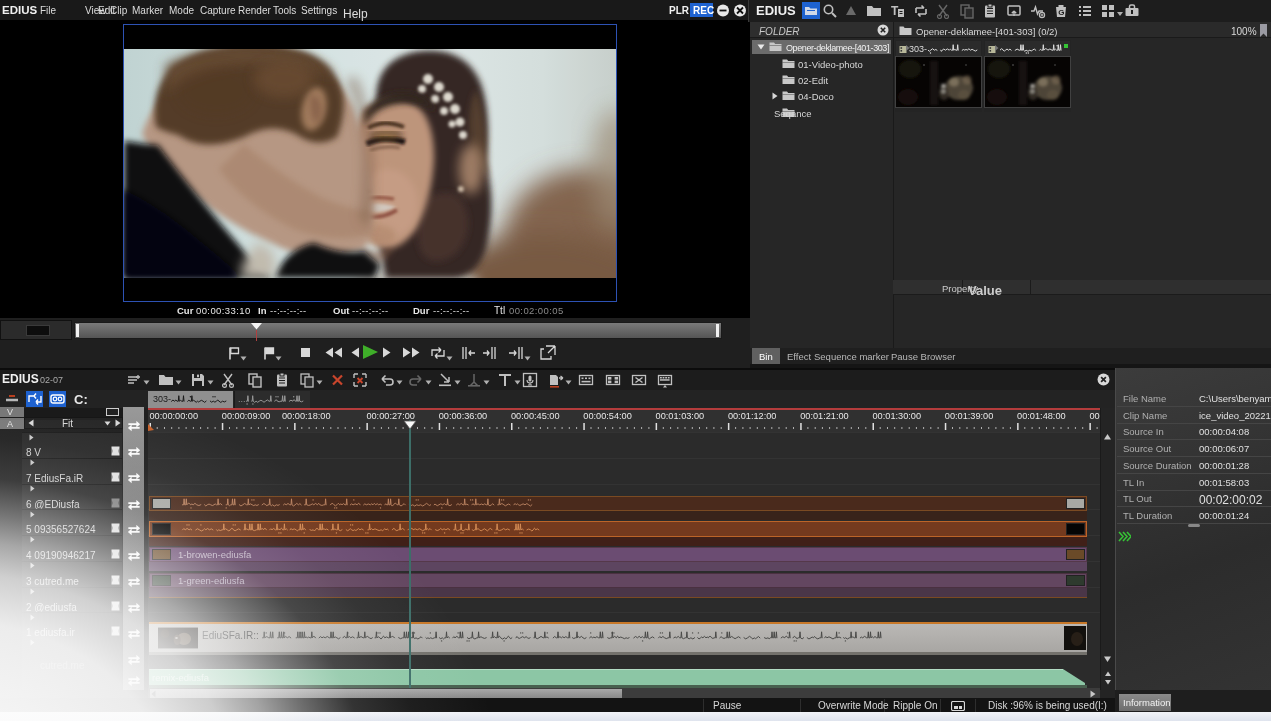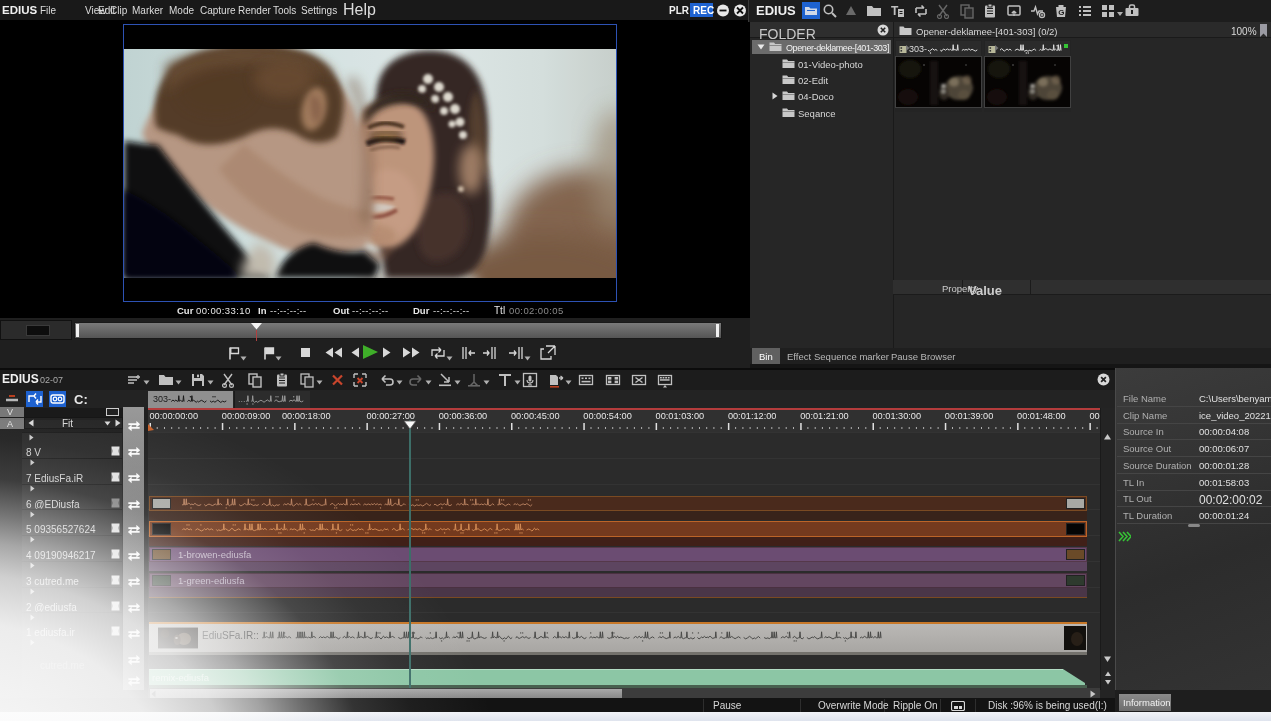--- a/index.html
+++ b/index.html
@@ -19,21 +19,21 @@
 <div class="ab tx" style="left:40px;top:5px;font-size:10px;color:#dcdcdc;font-weight:400;">File</div>
 <div class="ab tx" style="left:62px;top:5px;font-size:10px;color:#dcdcdc;font-weight:400;margin-left:36px;">Edit</div>
 <div class="ab tx" style="left:85px;top:5px;font-size:10px;color:#dcdcdc;font-weight:400;">View</div>
 <div class="ab tx" style="left:110px;top:5px;font-size:10px;color:#dcdcdc;font-weight:400;">Clip</div>
 <div class="ab tx" style="left:132px;top:5px;font-size:10px;color:#dcdcdc;font-weight:400;">Marker</div>
 <div class="ab tx" style="left:169px;top:5px;font-size:10px;color:#dcdcdc;font-weight:400;">Mode</div>
 <div class="ab tx" style="left:200px;top:5px;font-size:10px;color:#dcdcdc;font-weight:400;">Capture</div>
 <div class="ab tx" style="left:238px;top:5px;font-size:10px;color:#dcdcdc;font-weight:400;">Render</div>
 <div class="ab tx" style="left:273px;top:5px;font-size:10px;color:#dcdcdc;font-weight:400;">Tools</div>
 <div class="ab tx" style="left:301px;top:5px;font-size:10px;color:#dcdcdc;font-weight:400;">Settings</div>
-<div class="ab tx" style="left:343px;top:1px;font-size:16px;color:#dcdcdc;font-weight:400;">Help</div>
+<div class="ab tx" style="left:343px;top:7px;font-size:12px;color:#dcdcdc;font-weight:400;">Help</div>
 <div class="ab tx" style="left:669px;top:5px;font-size:10px;color:#f0f0f0;font-weight:700;">PLR</div>
 <div class="ab" style="left:690px;top:3px;width:23px;height:14px;background:#1e62d0"></div>
 <div class="ab tx" style="left:693px;top:5px;font-size:10px;color:#fff;font-weight:700;">REC</div>
 <svg class="ab" style="left:717px;top:4px" width="30" height="13" viewBox="0 0 30 13">
     <circle cx="6" cy="6.5" r="6" fill="#e8e8e8"></circle>
     <rect x="2.5" y="5.6" width="7" height="1.8" fill="#111"></rect>
     <circle cx="23" cy="6.5" r="6" fill="#e8e8e8"></circle>
     <path d="M20 3.5 26 9.5 M26 3.5 20 9.5" stroke="#111" stroke-width="1.8"></path>
   </svg>
 <div class="ab tx" style="left:756px;top:3px;font-size:13px;color:#f0f0f0;font-weight:700;">EDIUS</div>
@@ -273,21 +273,21 @@
 <svg class="ab" style="left:508px;top:347px" width="16" height="12" viewBox="0 0 16 12">
     <path d="M1 6 H8 M6 3.5 L8 6 L6 8.5 M11 0 V12 M14 0 V12" stroke="#d8d8d8" stroke-width="1.3" fill="none"></path>
   </svg>
 <svg class="ab" style="left:524px;top:356px" width="7" height="5" viewBox="0 0 7 5">
     <path d="M0.5 0.5 L3.5 4.5 L6.5 0.5 Z" fill="#b0b0b0"></path>
   </svg>
 <svg class="ab" style="left:540px;top:345px" width="16" height="15" viewBox="0 0 16 15">
     <path d="M4 4 H1 V14 H11 V11 M6 1 H15 M15 1 V10 M15 1 L8 8" stroke="#d8d8d8" stroke-width="1.3" fill="none"></path>
   </svg>
 <div class="ab" style="left:750px;top:22px;width:143px;height:16px;background:#2e2e2e;border-bottom:1px solid #1a1a1a"></div>
-<div class="ab tx" style="left:759px;top:26px;font-size:14px;color:#c8c8c8;font-weight:400;">FOLDER</div>
+<div class="ab tx" style="left:759px;top:26px;font-size:10px;color:#c8c8c8;font-weight:400;font-style:italic;">FOLDER</div>
 <svg class="ab" style="left:877px;top:24px" width="12" height="12" viewBox="0 0 12 12">
     <circle cx="6" cy="6" r="5.5" fill="#d8d8d8"></circle>
     <path d="M3.8 3.8 L8.2 8.2 M8.2 3.8 L3.8 8.2" stroke="#222" stroke-width="1.6"></path>
   </svg>
 <div class="ab" style="left:893px;top:22px;width:378px;height:16px;background:#2a2a2a;border-bottom:1px solid #1a1a1a"></div>
 <svg class="ab" style="left:899px;top:25px" width="13" height="11" viewBox="0 0 13 11">
     <path d="M0.5 1.5 h4 l1.2 1.5 H12.5 V10 H0.5 Z" fill="#c8c8c8"></path>
   </svg>
 <div class="ab tx" style="left:916px;top:26px;font-size:9.5px;color:#d8d8d8;font-weight:400;">Opener-deklamee-[401-303] (0/2)</div>
 <div class="ab tx" style="left:1231px;top:26px;font-size:10px;color:#d8d8d8;font-weight:400;">100%</div>
@@ -316,21 +316,21 @@
 <div class="ab tx" style="left:798px;top:75px;font-size:9.5px;color:#d8d8d8;font-weight:400;">02-Edit</div>
 <svg class="ab" style="left:782px;top:90px" width="13" height="11" viewBox="0 0 13 11">
     <path d="M0.5 1.5 h4.5 l1.2 1.5 H12.5 V10 H0.5 Z" fill="#c8c8c8"></path>
     <rect x="0.5" y="4" width="12" height="1" fill="#1a1a1a" opacity="0.35"></rect>
   </svg>
 <div class="ab tx" style="left:798px;top:91px;font-size:9.5px;color:#d8d8d8;font-weight:400;">04-Doco</div>
 <svg class="ab" style="left:782px;top:107px" width="13" height="11" viewBox="0 0 13 11">
     <path d="M0.5 1.5 h4.5 l1.2 1.5 H12.5 V10 H0.5 Z" fill="#c8c8c8"></path>
     <rect x="0.5" y="4" width="12" height="1" fill="#1a1a1a" opacity="0.35"></rect>
   </svg>
-<div class="ab tx" style="left:798px;top:108px;font-size:9.5px;color:#d8d8d8;font-weight:400;">Seqance</div>
+<div class="ab tx" style="left:774px;top:108px;font-size:9.5px;color:#d8d8d8;font-weight:400;">Seqance</div>
 <svg class="ab" style="left:772px;top:92px" width="6" height="8" viewBox="0 0 6 8">
     <path d="M0.5 0.5 V7.5 L5.5 4 Z" fill="#d8d8d8"></path>
   </svg>
 <div class="ab" style="left:895px;top:40px;width:87px;height:72px;background:#242424"></div>
 <div class="ab" style="left:895px;top:56px;width:87px;height:52px;background:#060403;border:1px solid #404040"></div>
 <div class="ab" style="left:896px;top:41px;width:85px;height:15px;background:#2b2b2b"></div>
 <svg class="ab" style="left:899px;top:44px" width="11" height="10" viewBox="0 0 11 10">
     <rect x="0.5" y="2" width="7" height="7" fill="#b8b89a"></rect>
     <rect x="1.5" y="3.2" width="1.6" height="1.6" fill="#333"></rect>
     <rect x="1.5" y="6" width="1.6" height="1.6" fill="#333"></rect>

